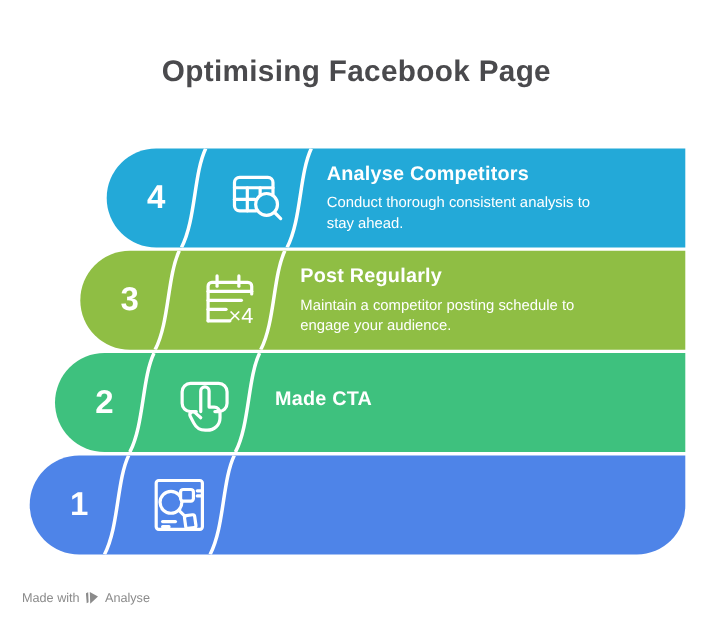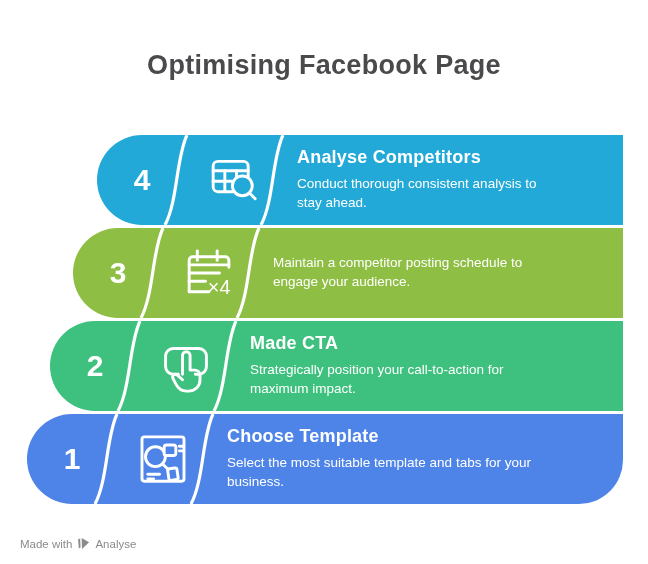--- a/index.html
+++ b/index.html
@@ -100,20 +100,21 @@
         <line x1="7" y1="24" x2="33" y2="24"></line>
         <line x1="7" y1="31" x2="21" y2="31"></line>
       </g>
       <text x="23" y="42" fill="#fff" font-size="17" font-family="Liberation Sans, sans-serif">×4</text>
     </svg>
   </div>
   <svg class="sep sep2" viewBox="0 0 30 94" preserveAspectRatio="none">
     <path d="M26,0 C15,24 17,68 4,94" stroke="#fff" stroke-width="3.2" fill="none"></path>
   </svg>
   <div class="content">
+    <div class="step-title">Post Regularly</div>
     <div class="step-desc">Maintain a competitor posting schedule to
 engage your audience.</div>
   </div>
 </div>
 
 <div class="step step-pos-2" style="--row: #3ec17e;">
   <div class="num">2</div>
   <svg class="sep sep1" viewBox="0 0 30 94" preserveAspectRatio="none">
     <path d="M26,0 C15,24 17,68 4,94" stroke="#fff" stroke-width="3.2" fill="none"></path>
   </svg>
@@ -123,22 +124,20 @@
         <path d="M17.5,31 H13 a6.5,6.5 0 0 1 -6.5,-6.5 v-9 A6.5,6.5 0 0 1 13,9 h22 a6.5,6.5 0 0 1 6.5,6.5 v9 A6.5,6.5 0 0 1 35,31 h-3"></path>
         <path d="M21,31 V15 a3.25,3.25 0 0 1 6.5,0 v12.5 h4 a4.5,4.5 0 0 1 4.5,4.5 v4 c0,5.5 -4.5,9.5 -10,9.5 h-1.5 c-3.8,0 -7.2,-2.1 -8.9,-5.5 l-2.8,-5.4 c-1.2,-2.4 1.8,-4.6 3.8,-2.8 l4.4,4"></path>
       </g>
     </svg>
   </div>
   <svg class="sep sep2" viewBox="0 0 30 94" preserveAspectRatio="none">
     <path d="M26,0 C15,24 17,68 4,94" stroke="#fff" stroke-width="3.2" fill="none"></path>
   </svg>
   <div class="content">
     <div class="step-title">Made CTA</div>
-    <div class="step-desc">Strategically position your call-to-action for
-maximum impact.</div>
   </div>
 </div>
 
 <div class="step step-pos-3 last" style="--row: #4e84e8;">
   <div class="num">1</div>
   <svg class="sep sep1" viewBox="0 0 30 94" preserveAspectRatio="none">
     <path d="M26,0 C15,24 17,68 4,94" stroke="#fff" stroke-width="3.2" fill="none"></path>
   </svg>
   <div class="icon-wrap">
     <svg viewBox="0 0 48 48">
@@ -151,25 +150,20 @@
         <line x1="23.5" y1="28" x2="28.5" y2="33"></line>
         <rect x="28.5" y="32" width="8" height="10" rx="1.5" transform="rotate(-8 32.5 37)"></rect>
         <line x1="11" y1="37" x2="21" y2="37"></line>
         <line x1="11" y1="41" x2="16" y2="41"></line>
       </g>
     </svg>
   </div>
   <svg class="sep sep2" viewBox="0 0 30 94" preserveAspectRatio="none">
     <path d="M26,0 C15,24 17,68 4,94" stroke="#fff" stroke-width="3.2" fill="none"></path>
   </svg>
-  <div class="content">
-    <div class="step-title">Choose Template</div>
-    <div class="step-desc">Select the most suitable template and tabs for your
-business.</div>
-  </div>
 </div>
 
 <div class="footer" style="color: rgb(139, 139, 139);">
   <span>Made with</span>
   <span class="logo">
     <svg width="13" height="13" viewBox="0 0 14 14">
       <path d="M1.2,2.4 L3.4,1.5 L3.8,11.4 L2,12.3 Z" fill="#8b8b8b"></path>
       <path d="M5,1.2 L13,5.7 L5.4,12.8 Z" fill="#8b8b8b"></path>
     </svg>
   </span>

